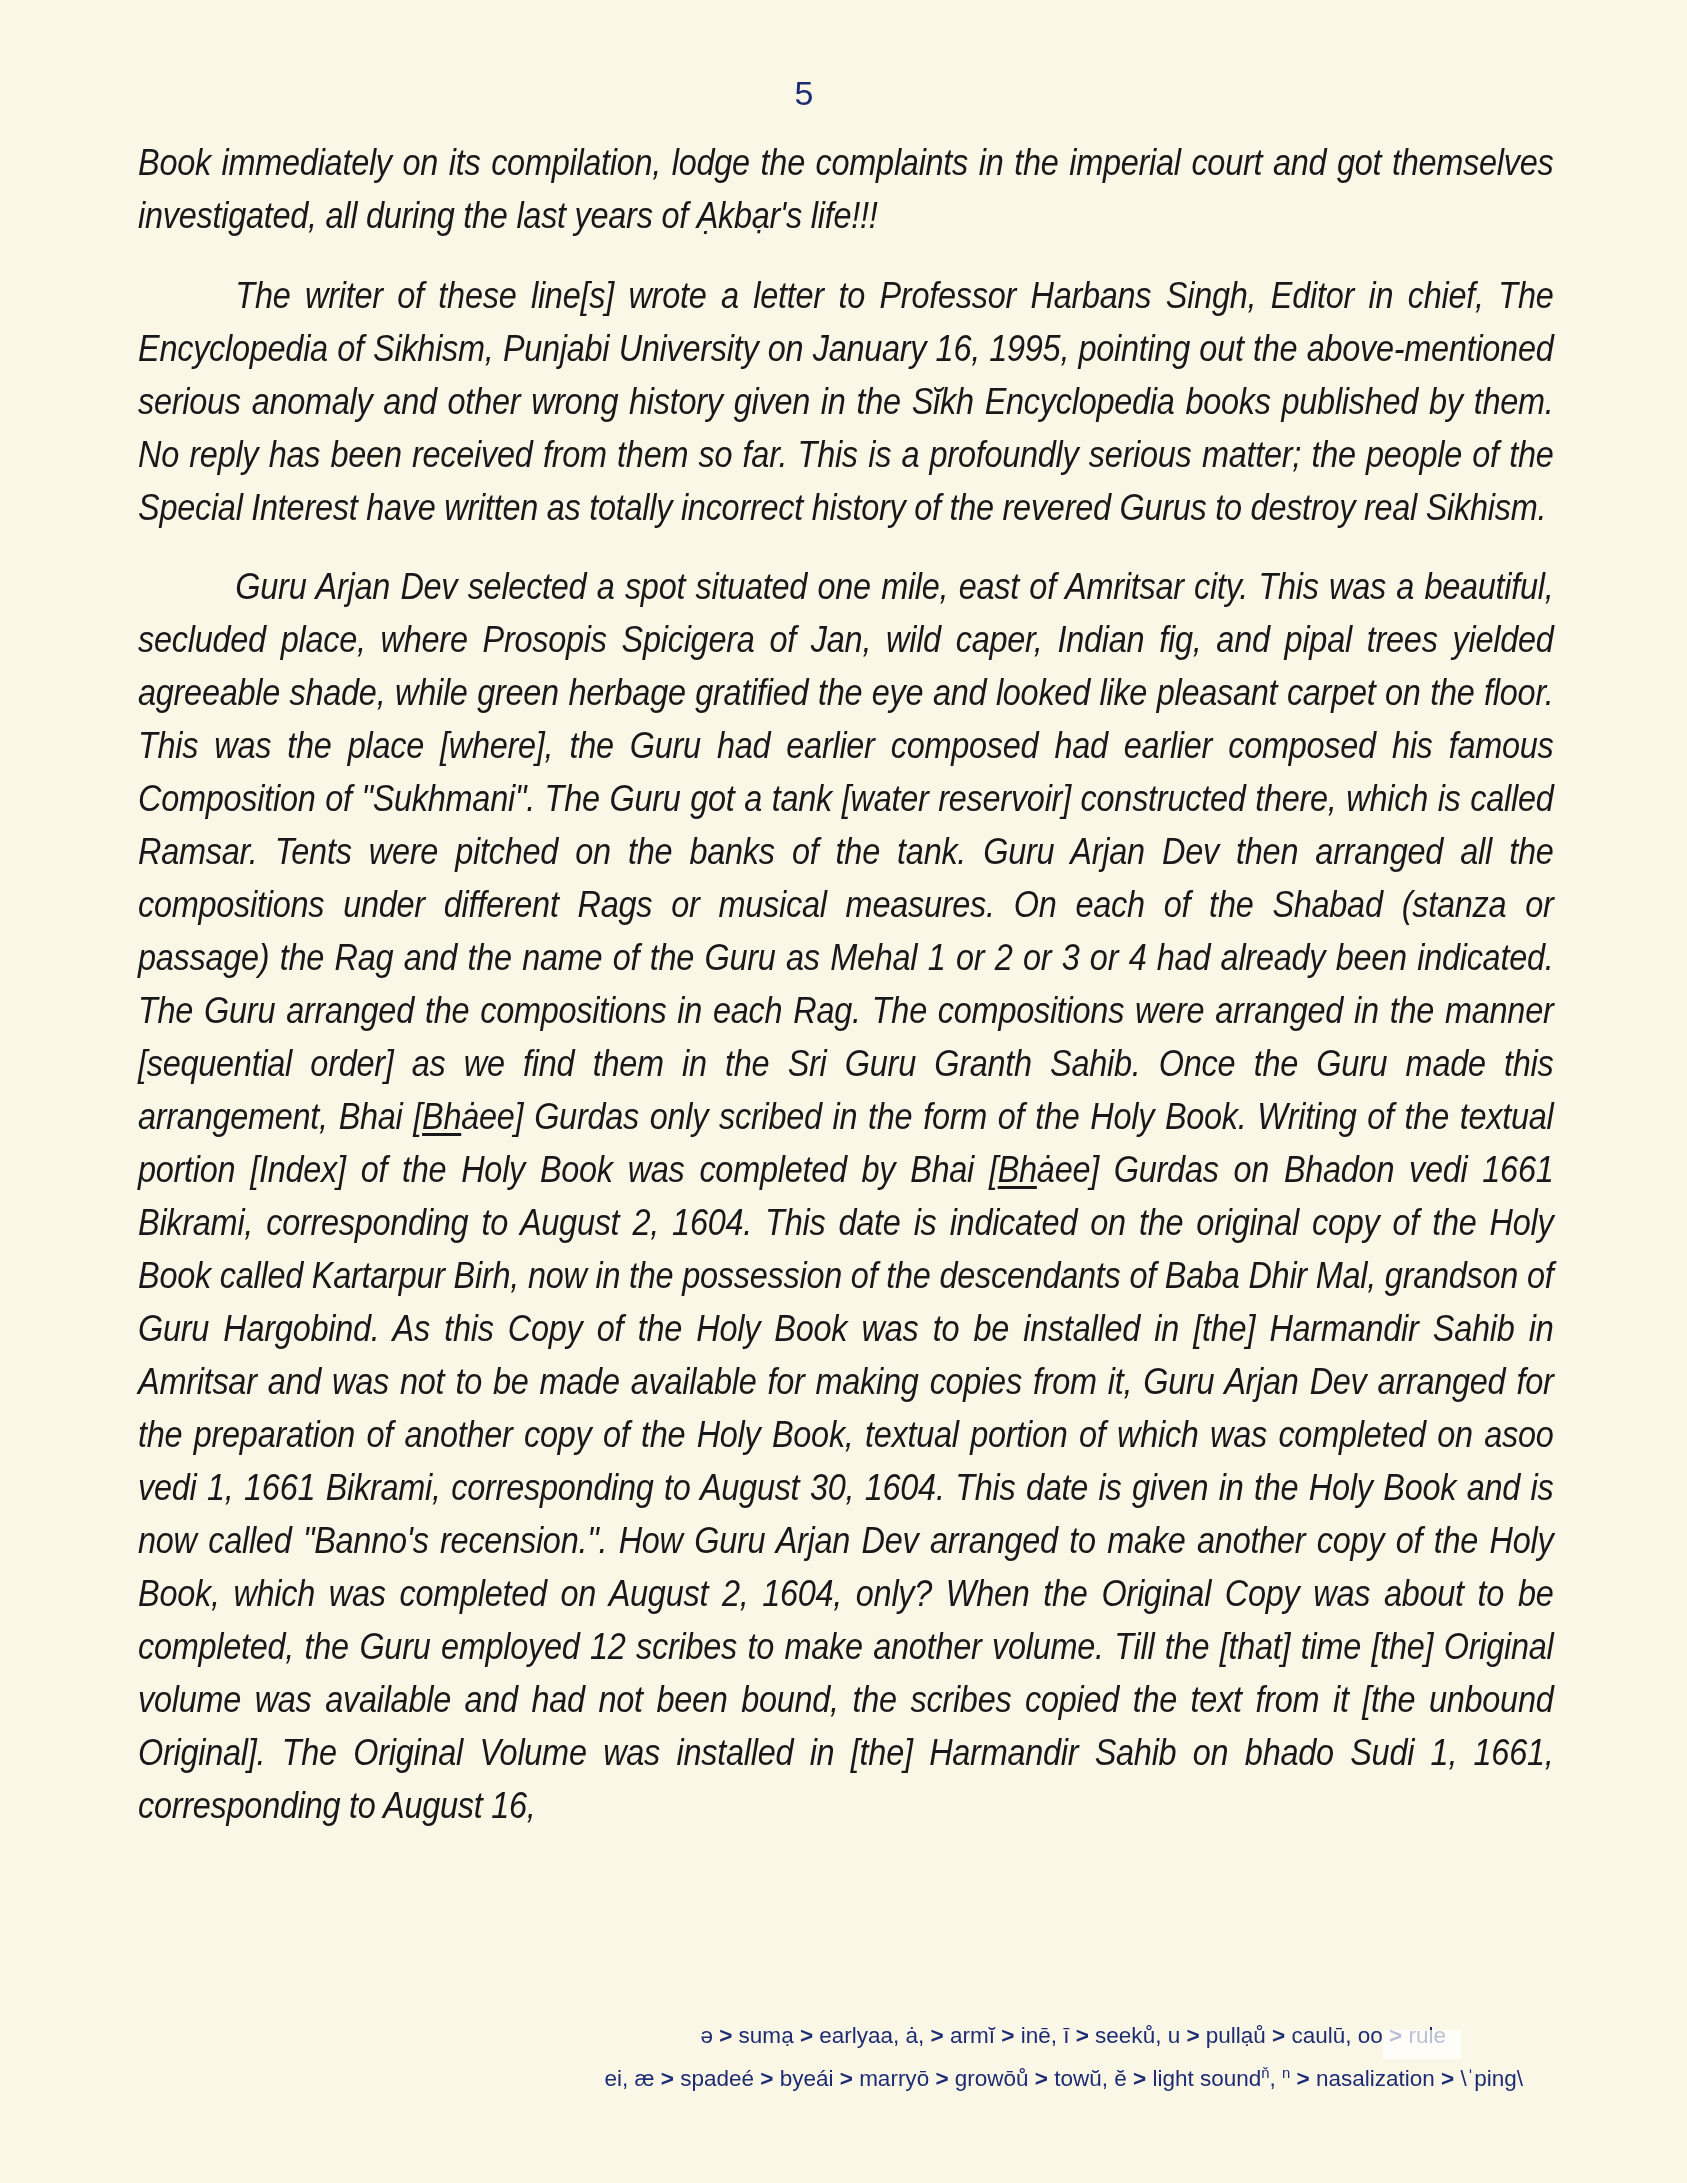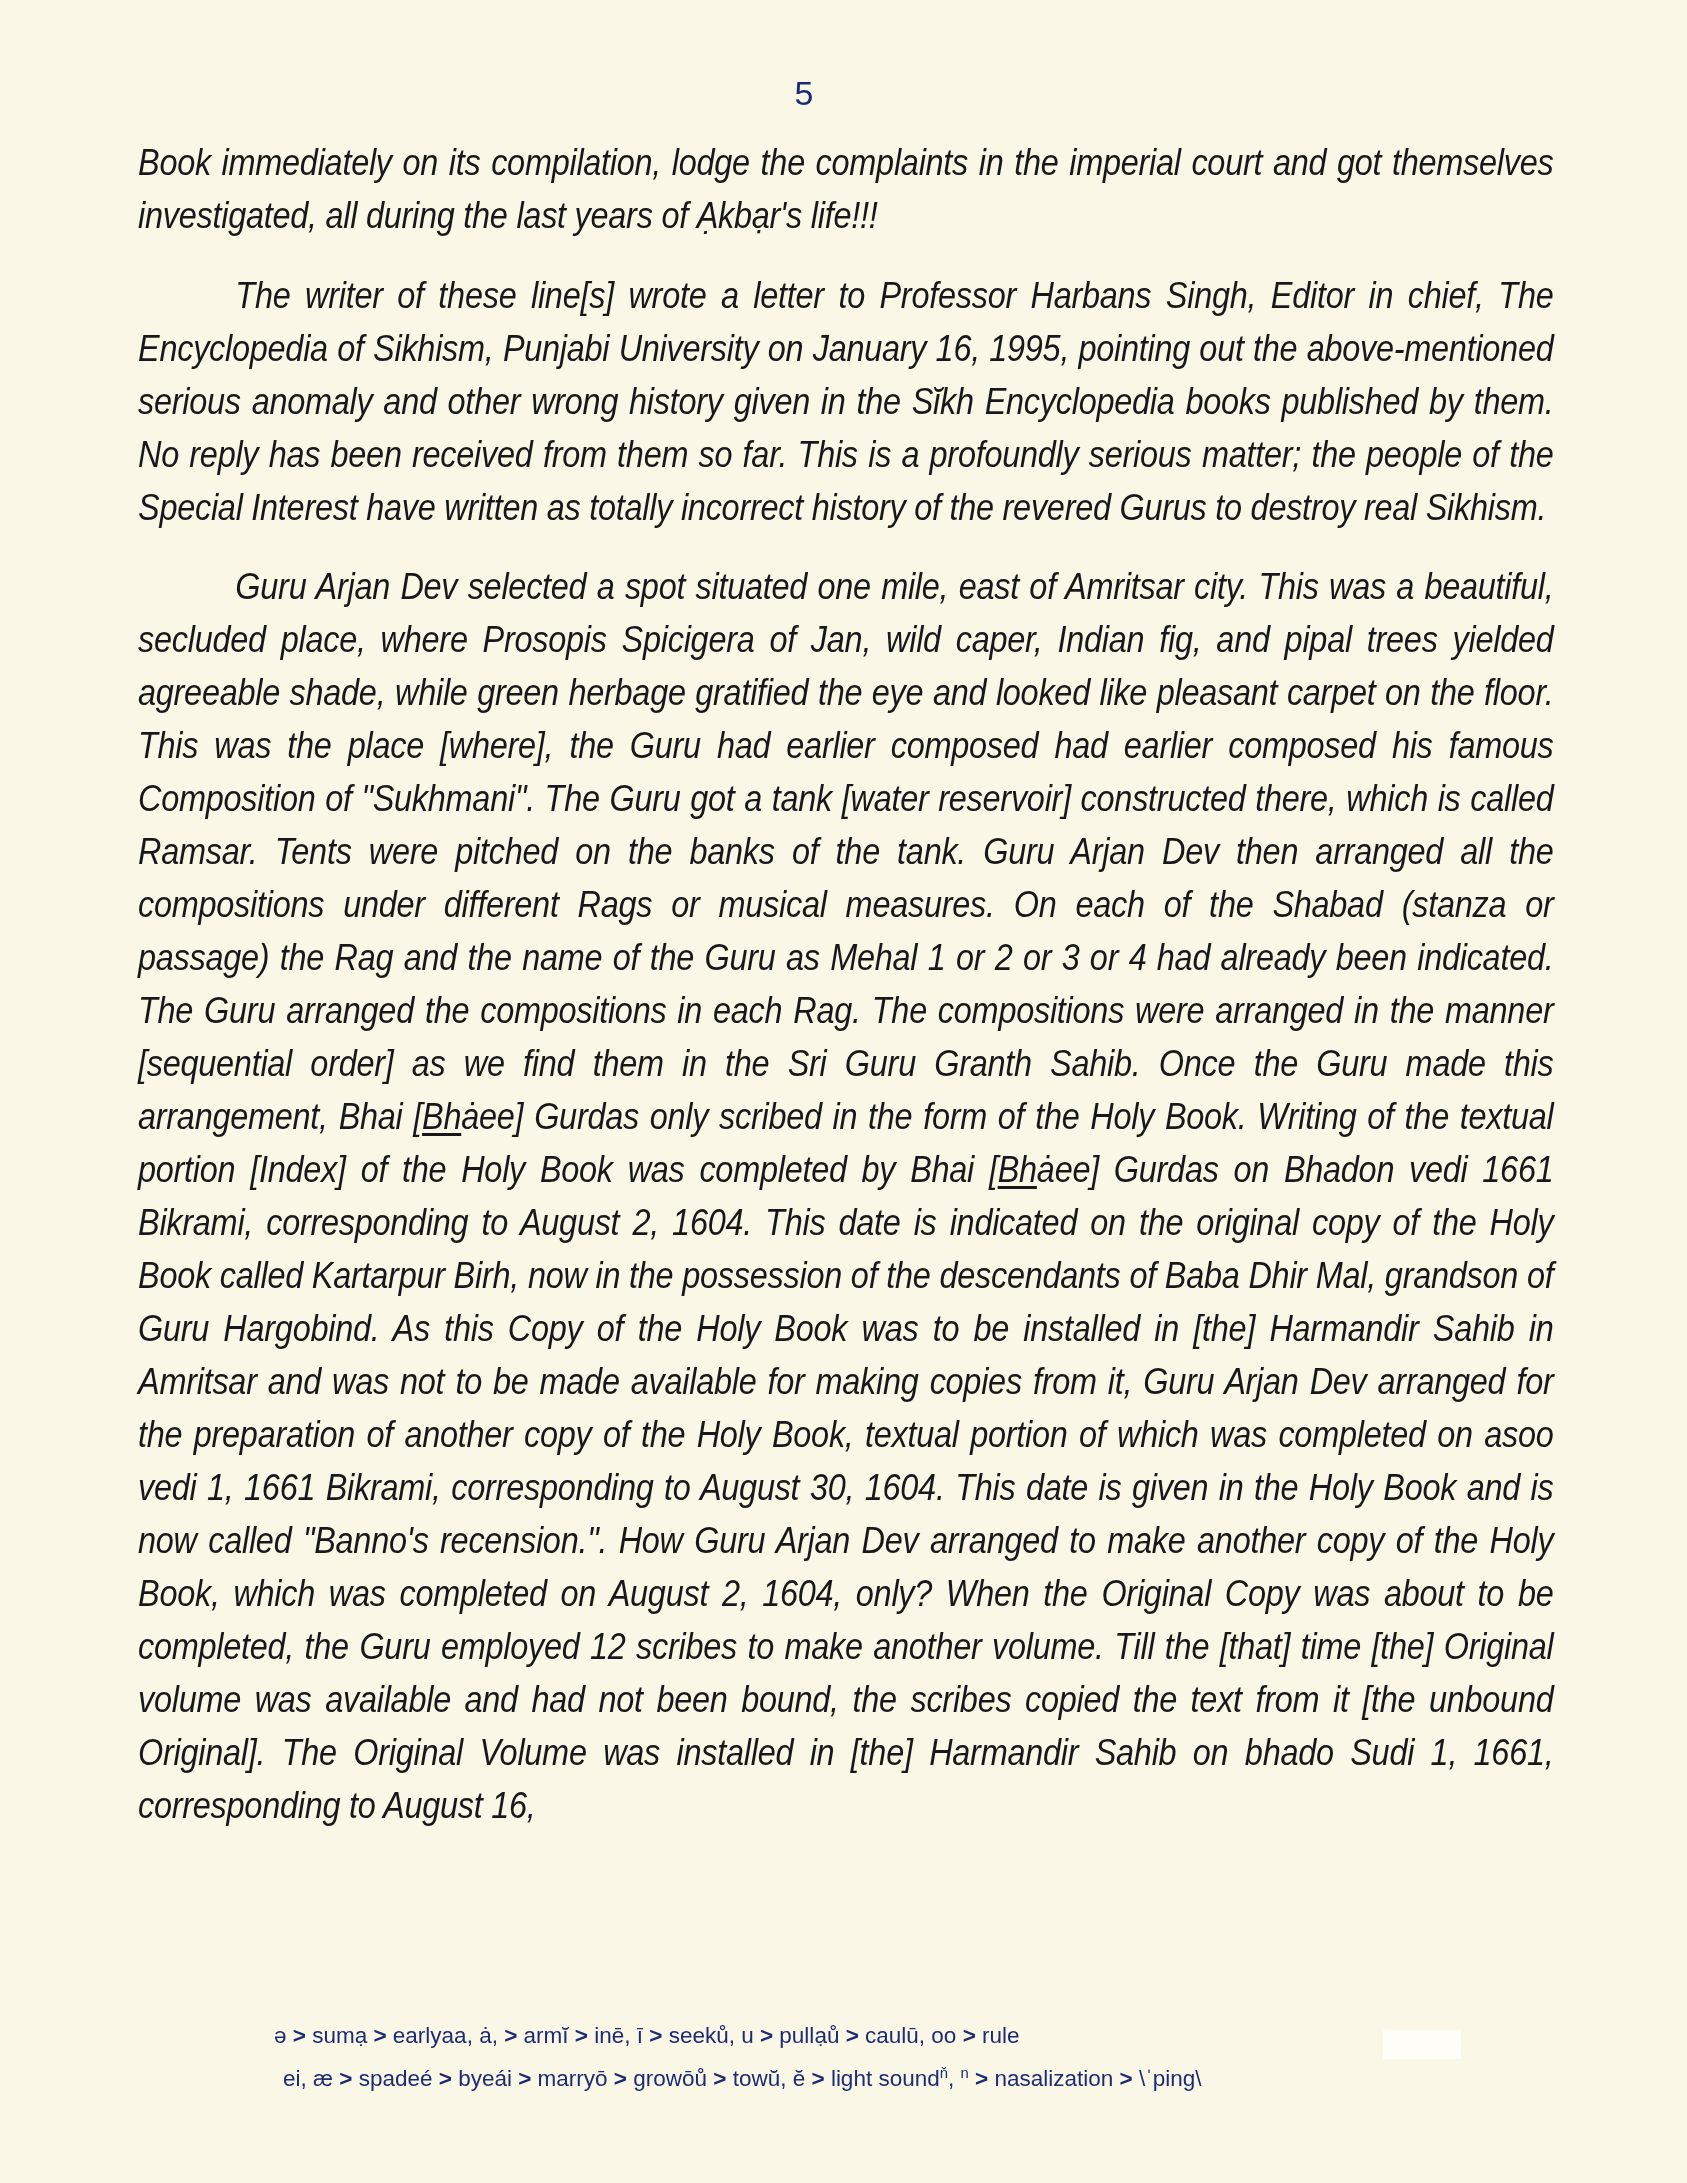--- a/index.html
+++ b/index.html
@@ -27,23 +27,23 @@
     color:#18181A;
   }
   .body-text p{margin:0 0 26.5px 0;}
   .body-text p.indent{text-indent:111px;}
   .body-text u{text-decoration:underline;text-underline-offset:4px;}
   .pron-guide{
     position:absolute;left:274px;top:2022px;
     color:#1C2B72;
     font-size:22.5px;line-height:28px;
   }
-  .pron-row{display:flex;justify-content:flex-start;align-items:baseline;}
+  .pron-row{display:flex;justify-content:flex-end;align-items:baseline;}
   .pron-row-1{width:1172px;}
-  .pron-row-2{width:1249px;margin-top:14.6px;margin-left:9px;}
+  .pron-row-2{width:1249px;margin-top:14.6px;}
   .pron-entry{white-space:nowrap;}
   .pron-entry b{font-weight:700;}
   .pron-entry sup{font-size:0.66em;vertical-align:super;line-height:0;}
   .scan-artifact{
     position:absolute;left:1383px;top:2030px;width:78px;height:29px;
     background:#FFFFFF;opacity:0.7;
   }
 </style>
 </head>
 <body>

